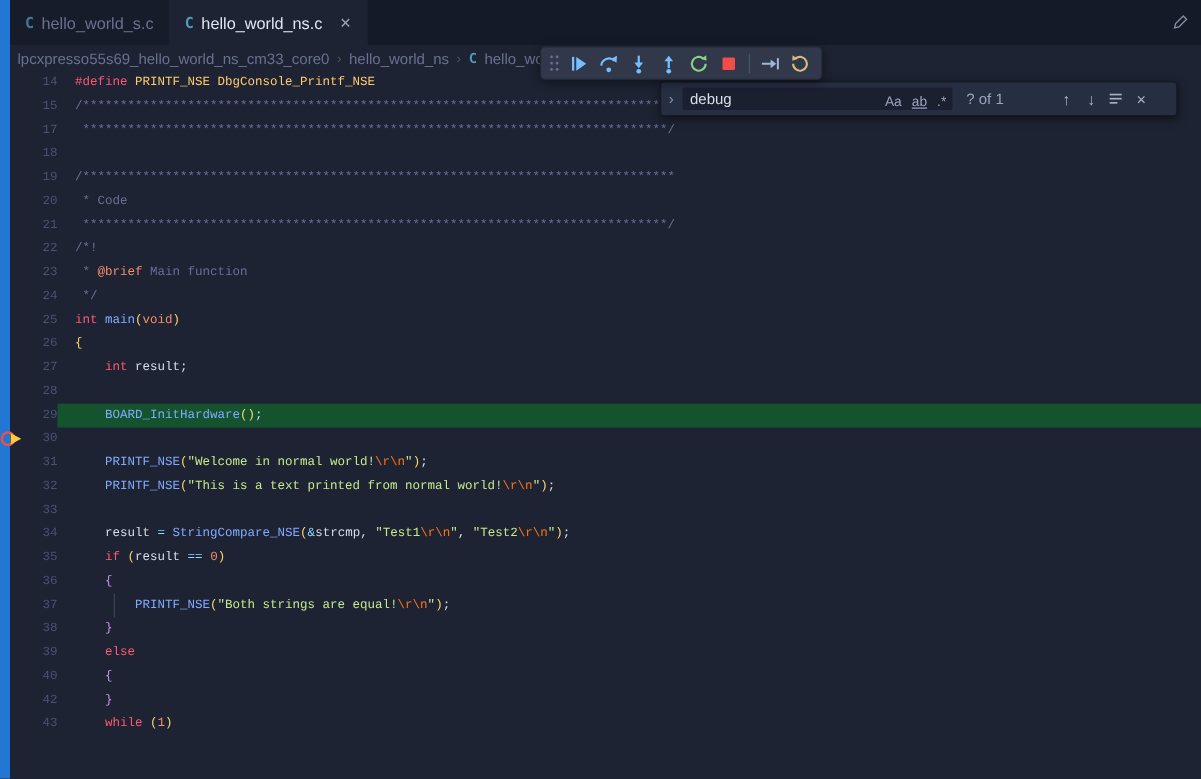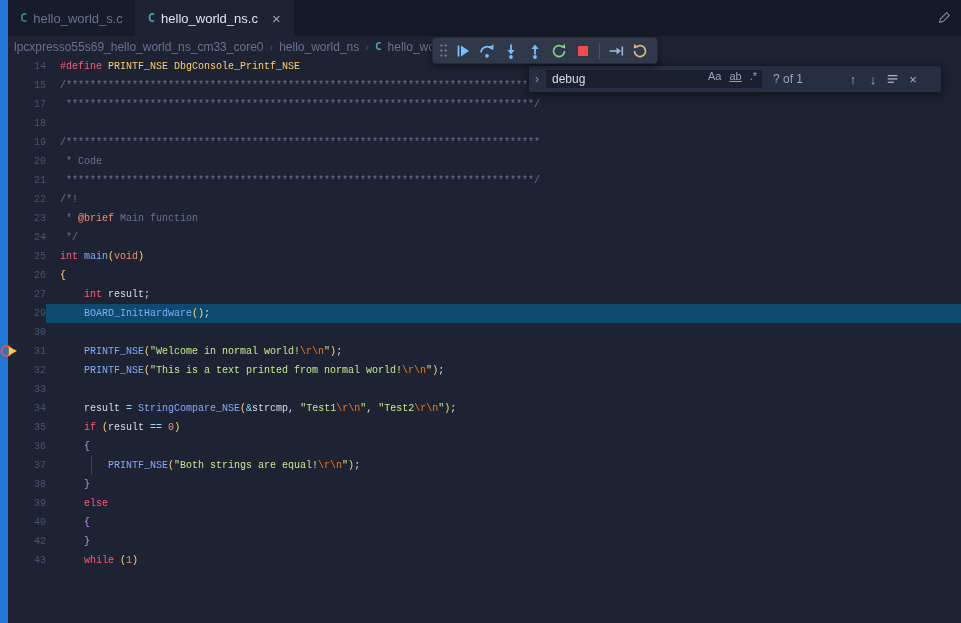--- a/index.html
+++ b/index.html
@@ -26,21 +26,21 @@
   .breadcrumb { height:21px; display:flex; align-items:center; padding-left:6px; font-size:12px;
                 color:#69718f; gap:6px; background:#1d2332; white-space:nowrap; }
   .crumb-sep { color:#4d5571; font-size:11px; }
   .crumb-cicon { font-weight:bold; color:#519aba; font-size:11px; font-family:"DejaVu Sans Mono",monospace; }
 
   
   .editor { position:relative; }
   .code-line { display:flex; height:19px; line-height:19px; font-family:Liberation Mono, monospace; font-size:10px; }
   .ln { width:38px; text-align:right; color:#4a5273; flex:none; }
   .lc { padding-left:14px; white-space:pre; flex:1; position:relative; color:#d6deeb; }
-  .code-line.hl .lc { background:#0c4a6e; }
+  .code-line.hl .lc { background:#14532d; }
   .guide { position:absolute; top:0; bottom:0; width:0; border-left:1px solid #3a4158; }
 
   .tk-pp{color:#ff5874;} .tk-mc{color:#ffcb6b;} .tk-cm{color:#697098;}
   .tk-tg{color:#f78c6c;} .tk-kw{color:#ff5874;} .tk-ty{color:#f78c6c;}
   .tk-fn{color:#82aaff;} .tk-st{color:#c3e88d;} .tk-es{color:#f97316;}
   .tk-nm{color:#f78c6c;} .tk-op{color:#89ddff;} .tk-pl{color:#d6deeb;}
   .tk-b1{color:#ffd76d;} .tk-b2{color:#c792ea;}
 
   
   .debug-glyph { position:absolute; left:0; top:343px; z-index:10; width:18px; height:16px; }
@@ -57,21 +57,21 @@
   
   .find { position:absolute; left:528px; top:65px; width:414px; height:28px; z-index:20;
     background:#262e41; border:1px solid #151a26; border-radius:3px;
     box-shadow:0 2px 8px rgba(0,0,0,.5); display:flex; align-items:center; padding:0 4px 0 0; }
   .find-toggle { width:16px; height:100%; display:flex; align-items:center; justify-content:center;
     color:#8a92ad; font-size:12px; cursor:pointer; }
   .find-box { position:relative; width:218px; height:20px; }
   .find-box input { width:100%; height:100%; background:#1a2030; border:1px solid #262f45;
     color:#d6deeb; font-size:12px; font-family:Liberation Sans, sans-serif;
     padding:0 66px 0 6px; border-radius:2px; outline:none; }
-  .find-opts { position:absolute; right:3px; top:0; bottom:0; display:flex; align-items:flex-start; gap:2px; }
+  .find-opts { position:absolute; right:3px; top:0; bottom:0; display:flex; align-items:flex-end; gap:2px; }
   .find-opt { color:#9aa3bd; font-size:11px; padding:1px 3px; border-radius:3px; cursor:pointer;
     font-family:"Liberation Sans",sans-serif; }
   .find-opt.whole { text-decoration:underline; }
   .find-result { margin-left:10px; font-size:12px; color:#9aa3bd; width:46px; }
   .find-btn { width:20px; height:20px; display:flex; align-items:center; justify-content:center;
     color:#aab1c7; font-size:13px; border-radius:3px; cursor:pointer; }
   .find-btn.first { margin-left:24px; }
 </style>
 </head>
 <body>
@@ -155,20 +155,24 @@
           <span class="lc"><span class="tk-kw">int</span><span class="tk-pl"> </span><span class="tk-fn">main</span><span class="tk-b1">(</span><span class="tk-ty">void</span><span class="tk-b1">)</span></span>
         </div>
         <div class="code-line">
           <span class="ln">26</span>
           <span class="lc"><span class="tk-b1">{</span></span>
         </div>
         <div class="code-line">
           <span class="ln">27</span>
           <span class="lc"><span class="tk-pl">    </span><span class="tk-kw">int</span><span class="tk-pl"> result;</span></span>
         </div>
+        <div class="code-line">
+          <span class="ln">28</span>
+          <span class="lc"></span>
+        </div>
         <div class="code-line hl">
           <span class="ln">29</span>
           <span class="lc"><span class="tk-pl">    </span><span class="tk-fn">BOARD_InitHardware</span><span class="tk-b1">()</span><span class="tk-pl">;</span></span>
         </div>
         <div class="code-line">
           <span class="ln">30</span>
           <span class="lc"></span>
         </div>
         <div class="code-line">
           <span class="ln">31</span>

